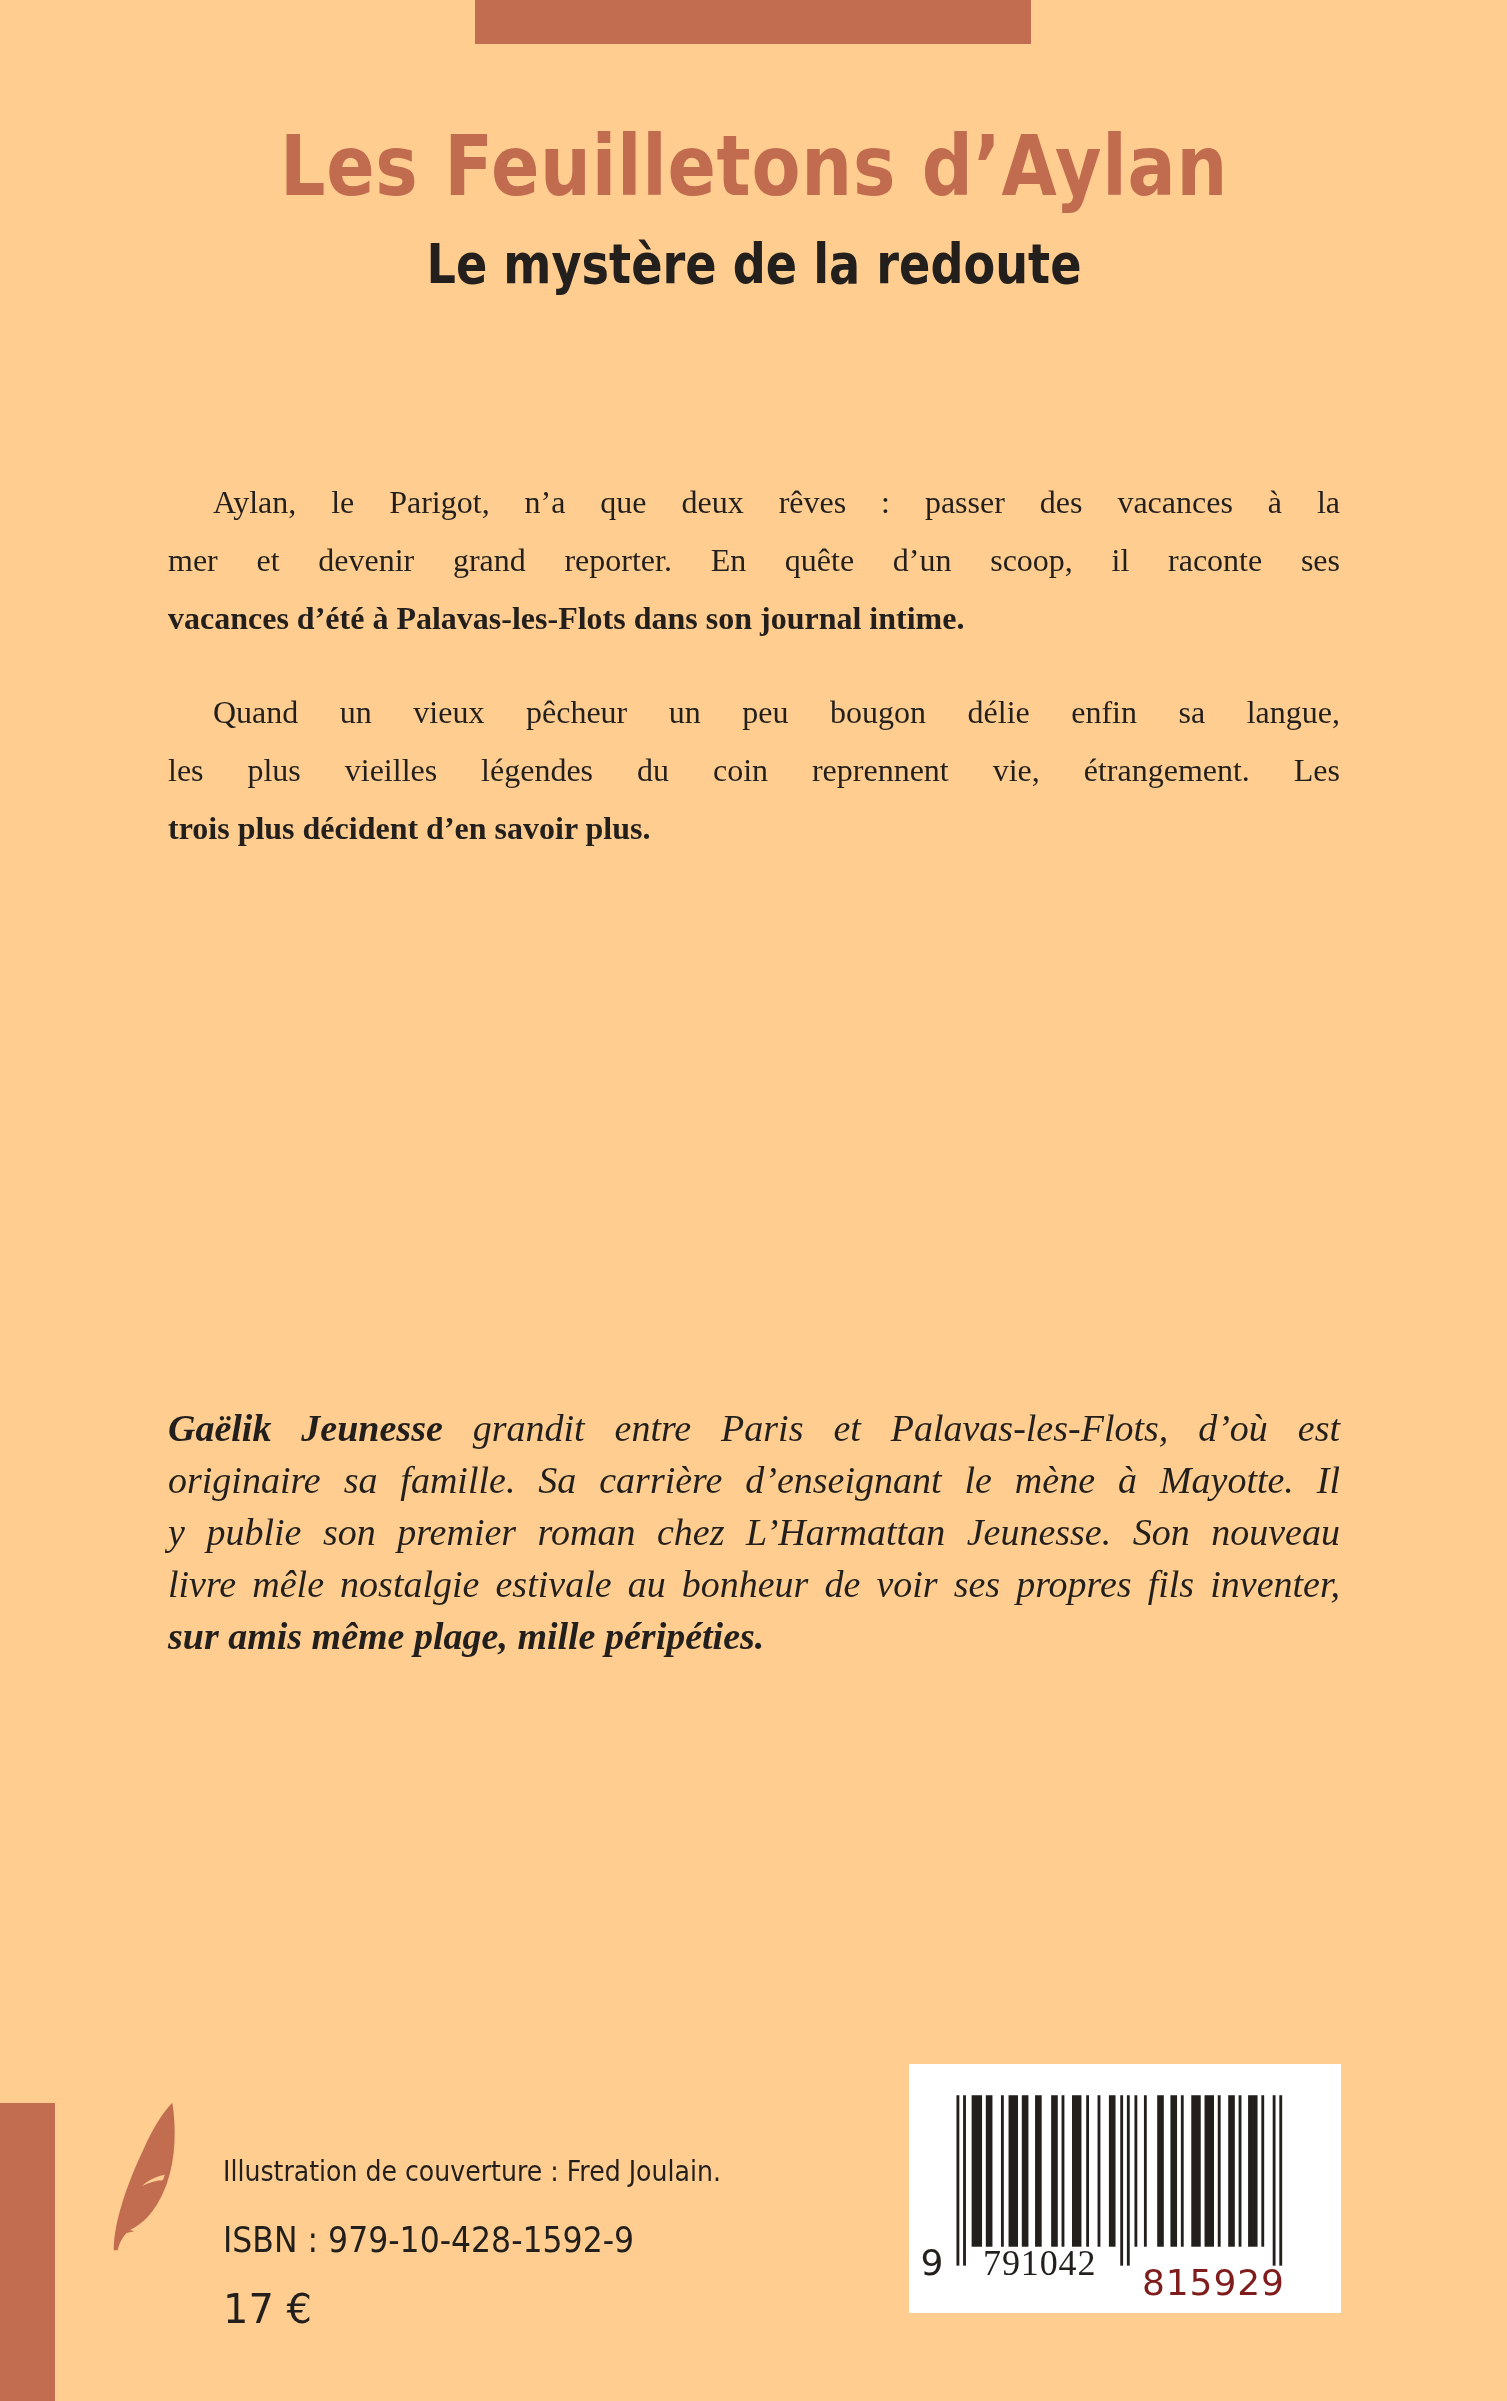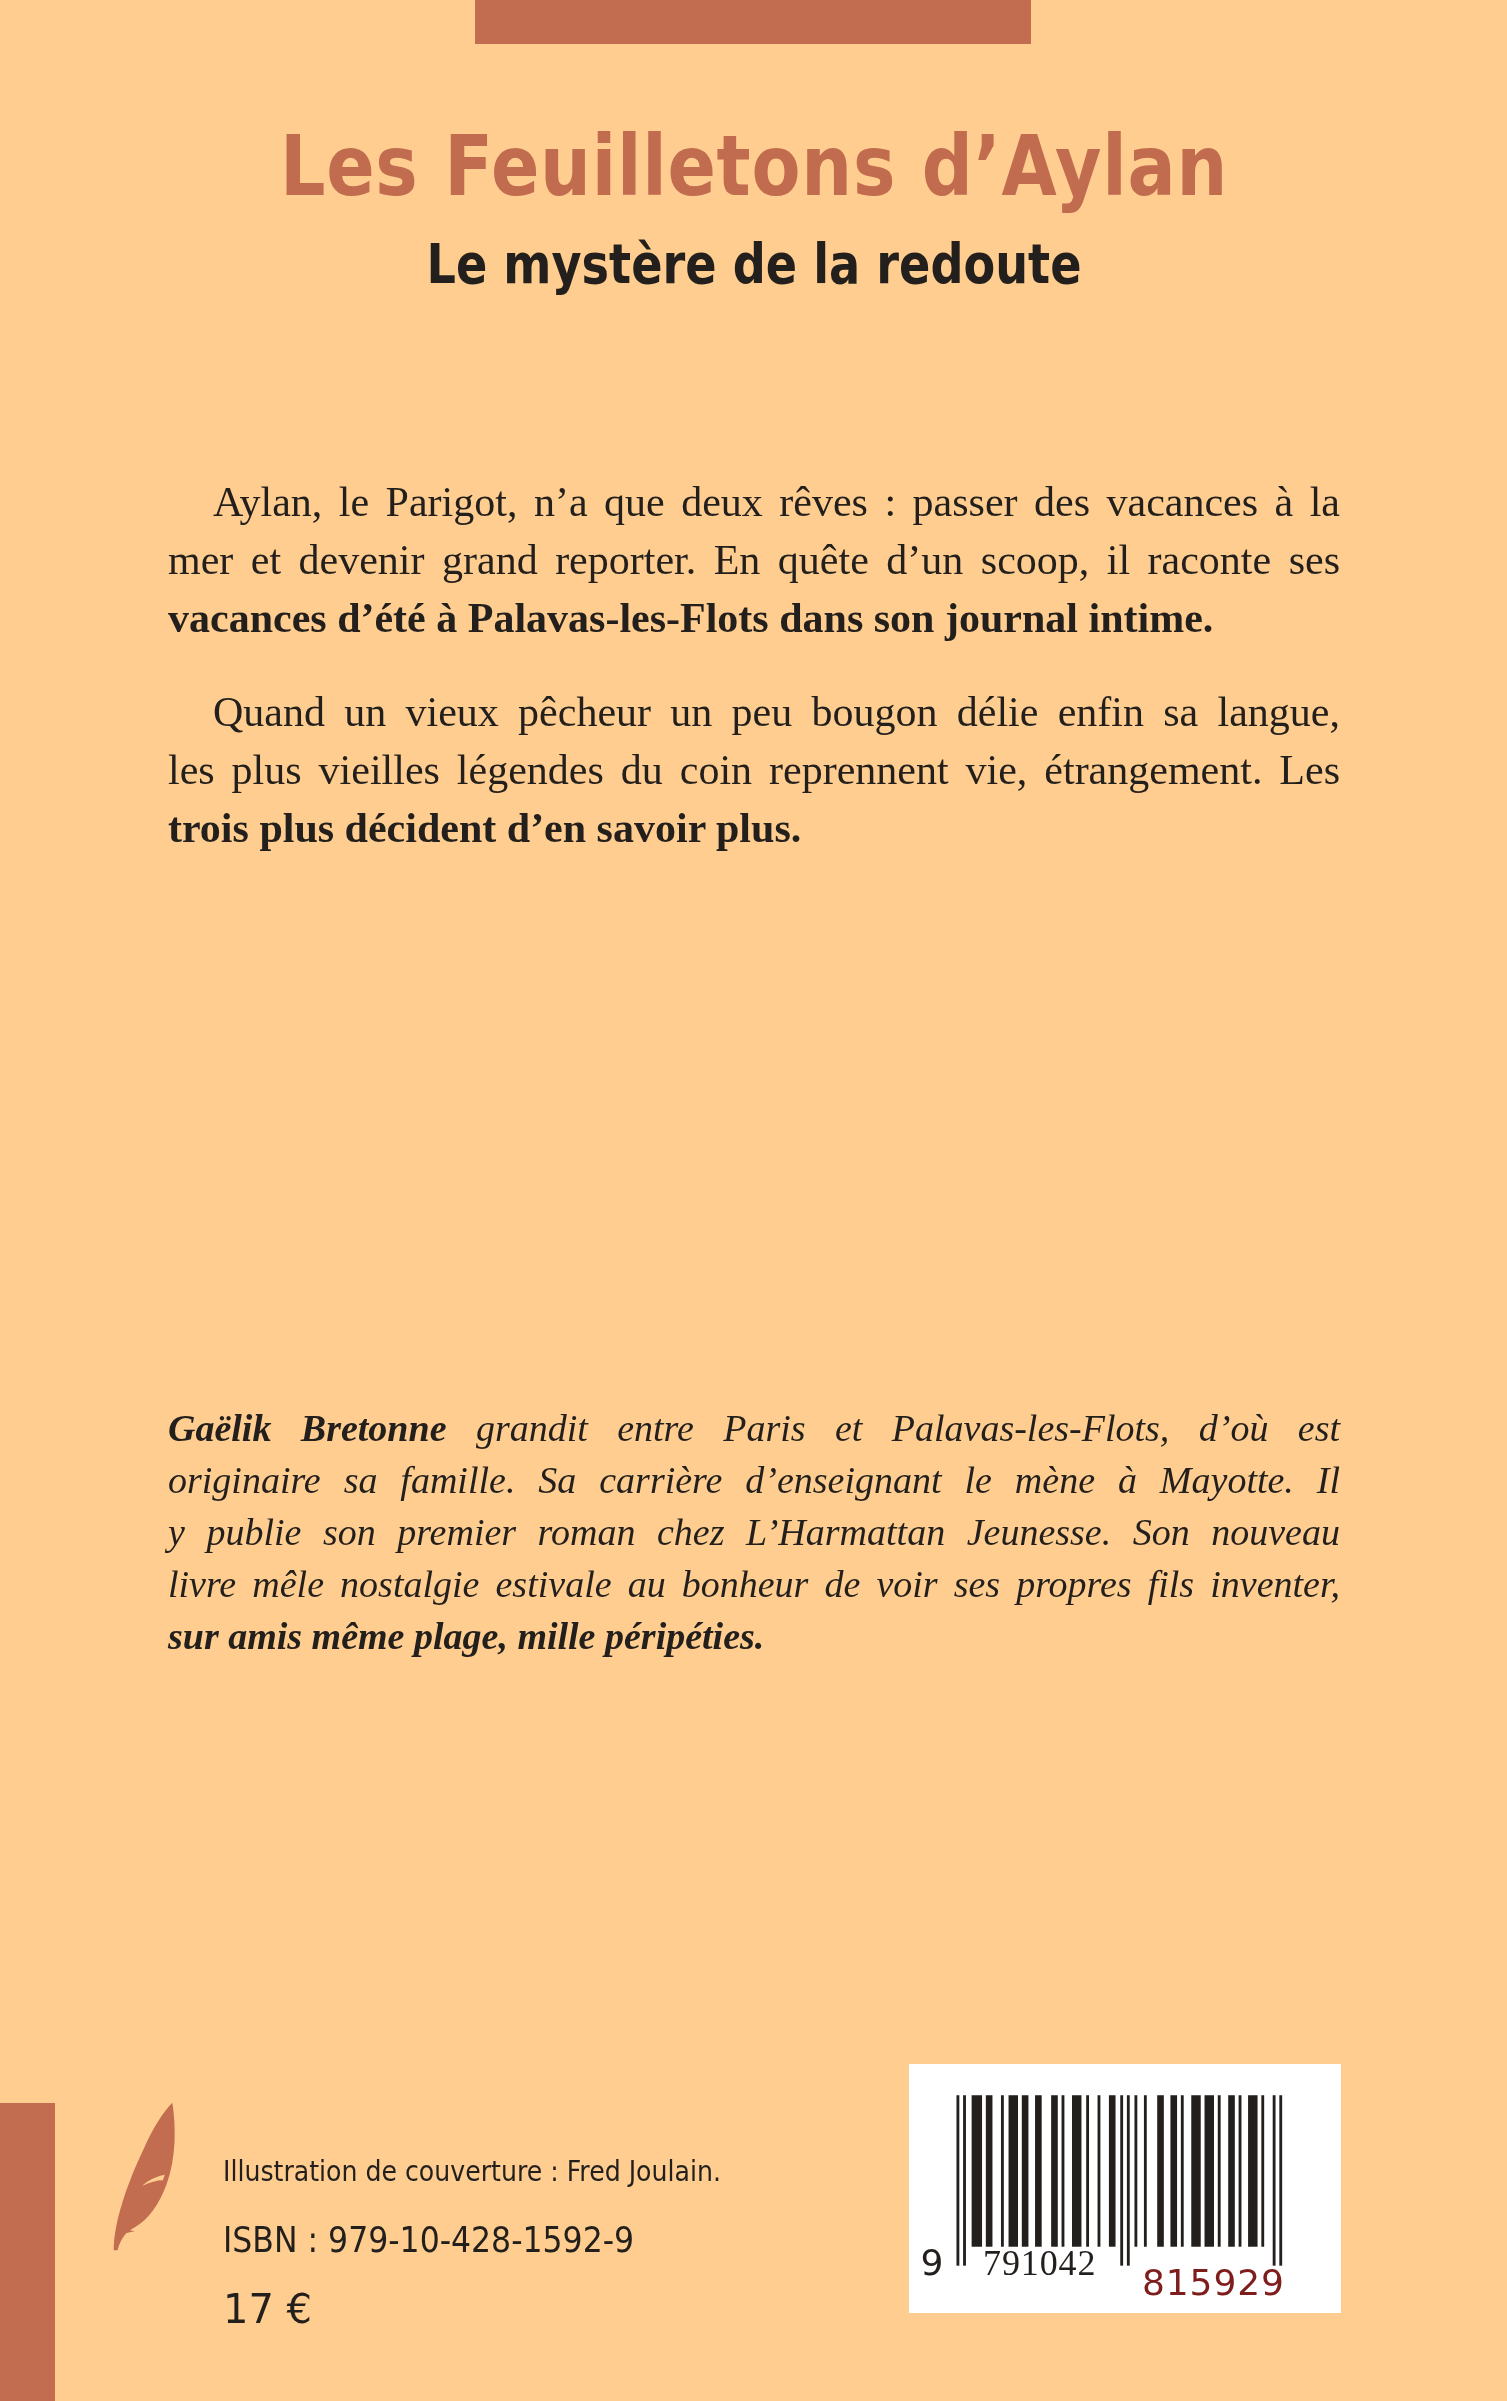--- a/index.html
+++ b/index.html
@@ -22,21 +22,21 @@
     position: absolute; left: 0; width: 1508px; top: 229px; text-align: center;
     font-family: "DejaVu Sans", "Liberation Sans", sans-serif; font-weight: bold;
     font-size: 55px; line-height: 70px; color: #231f1c;
     transform: scaleX(0.84); transform-origin: 50% 50%;
   }
 
   .blurb { position: absolute; left: 168px; width: 1172px; top: 473px; }
   .para { margin: 0 0 36px 0; }
   .line {
     display: block; height: 58px; line-height: 58px;
-    font-size: 42px; text-align: justify; text-align-last: justify; white-space: nowrap;
+    font-size: 32px; text-align: justify; text-align-last: justify; white-space: nowrap;
   }
   .line.indent { padding-left: 45px; }
   .line.last { text-align-last: left; font-weight: bold; }
 
   .bio { position: absolute; left: 168px; width: 1172px; top: 1402px; font-style: italic; }
   .bio .line { height: 52px; line-height: 52px; font-size: 38px; }
   .bio .author { font-weight: bold; }
 
   .feather { position: absolute; left: 106px; top: 2099px; width: 76px; height: 156px; }
 
@@ -66,21 +66,21 @@
     <span class="line last">vacances d’été à Palavas-les-Flots dans son journal intime.</span>
   </div>
   <div class="para">
     <span class="line indent">Quand un vieux pêcheur un peu bougon délie enfin sa langue,</span>
     <span class="line">les plus vieilles légendes du coin reprennent vie, étrangement. Les</span>
     <span class="line last">trois plus décident d’en savoir plus.</span>
   </div>
 </div>
 
 <div class="bio">
-  <span class="line"><span class="author">Gaëlik Bretonne</span><span> grandit entre Paris et Palavas-les-Flots, d’où est</span></span>
+  <span class="line"><span class="author">Gaëlik Jeunesse</span><span> grandit entre Paris et Palavas-les-Flots, d’où est</span></span>
   <span class="line">originaire sa famille. Sa carrière d’enseignant le mène à Mayotte. Il</span>
   <span class="line">y publie son premier roman chez L’Harmattan Jeunesse. Son nouveau</span>
   <span class="line">livre mêle nostalgie estivale au bonheur de voir ses propres fils inventer,</span>
   <span class="line last">sur amis même plage, mille péripéties.</span>
 </div>
 
 <div class="side-bar"></div>
 
 <svg class="feather" viewBox="0 0 80 165" xmlns="http://www.w3.org/2000/svg">
   <path d="M70 4 C 74 30, 74 62, 64 90 C 56 112, 44 128, 30 136 C 22 140, 16 146, 12 160 L 8 160 C 8 130, 22 90, 40 52 C 50 30, 60 14, 70 4 Z" fill="#c26c50"></path>

